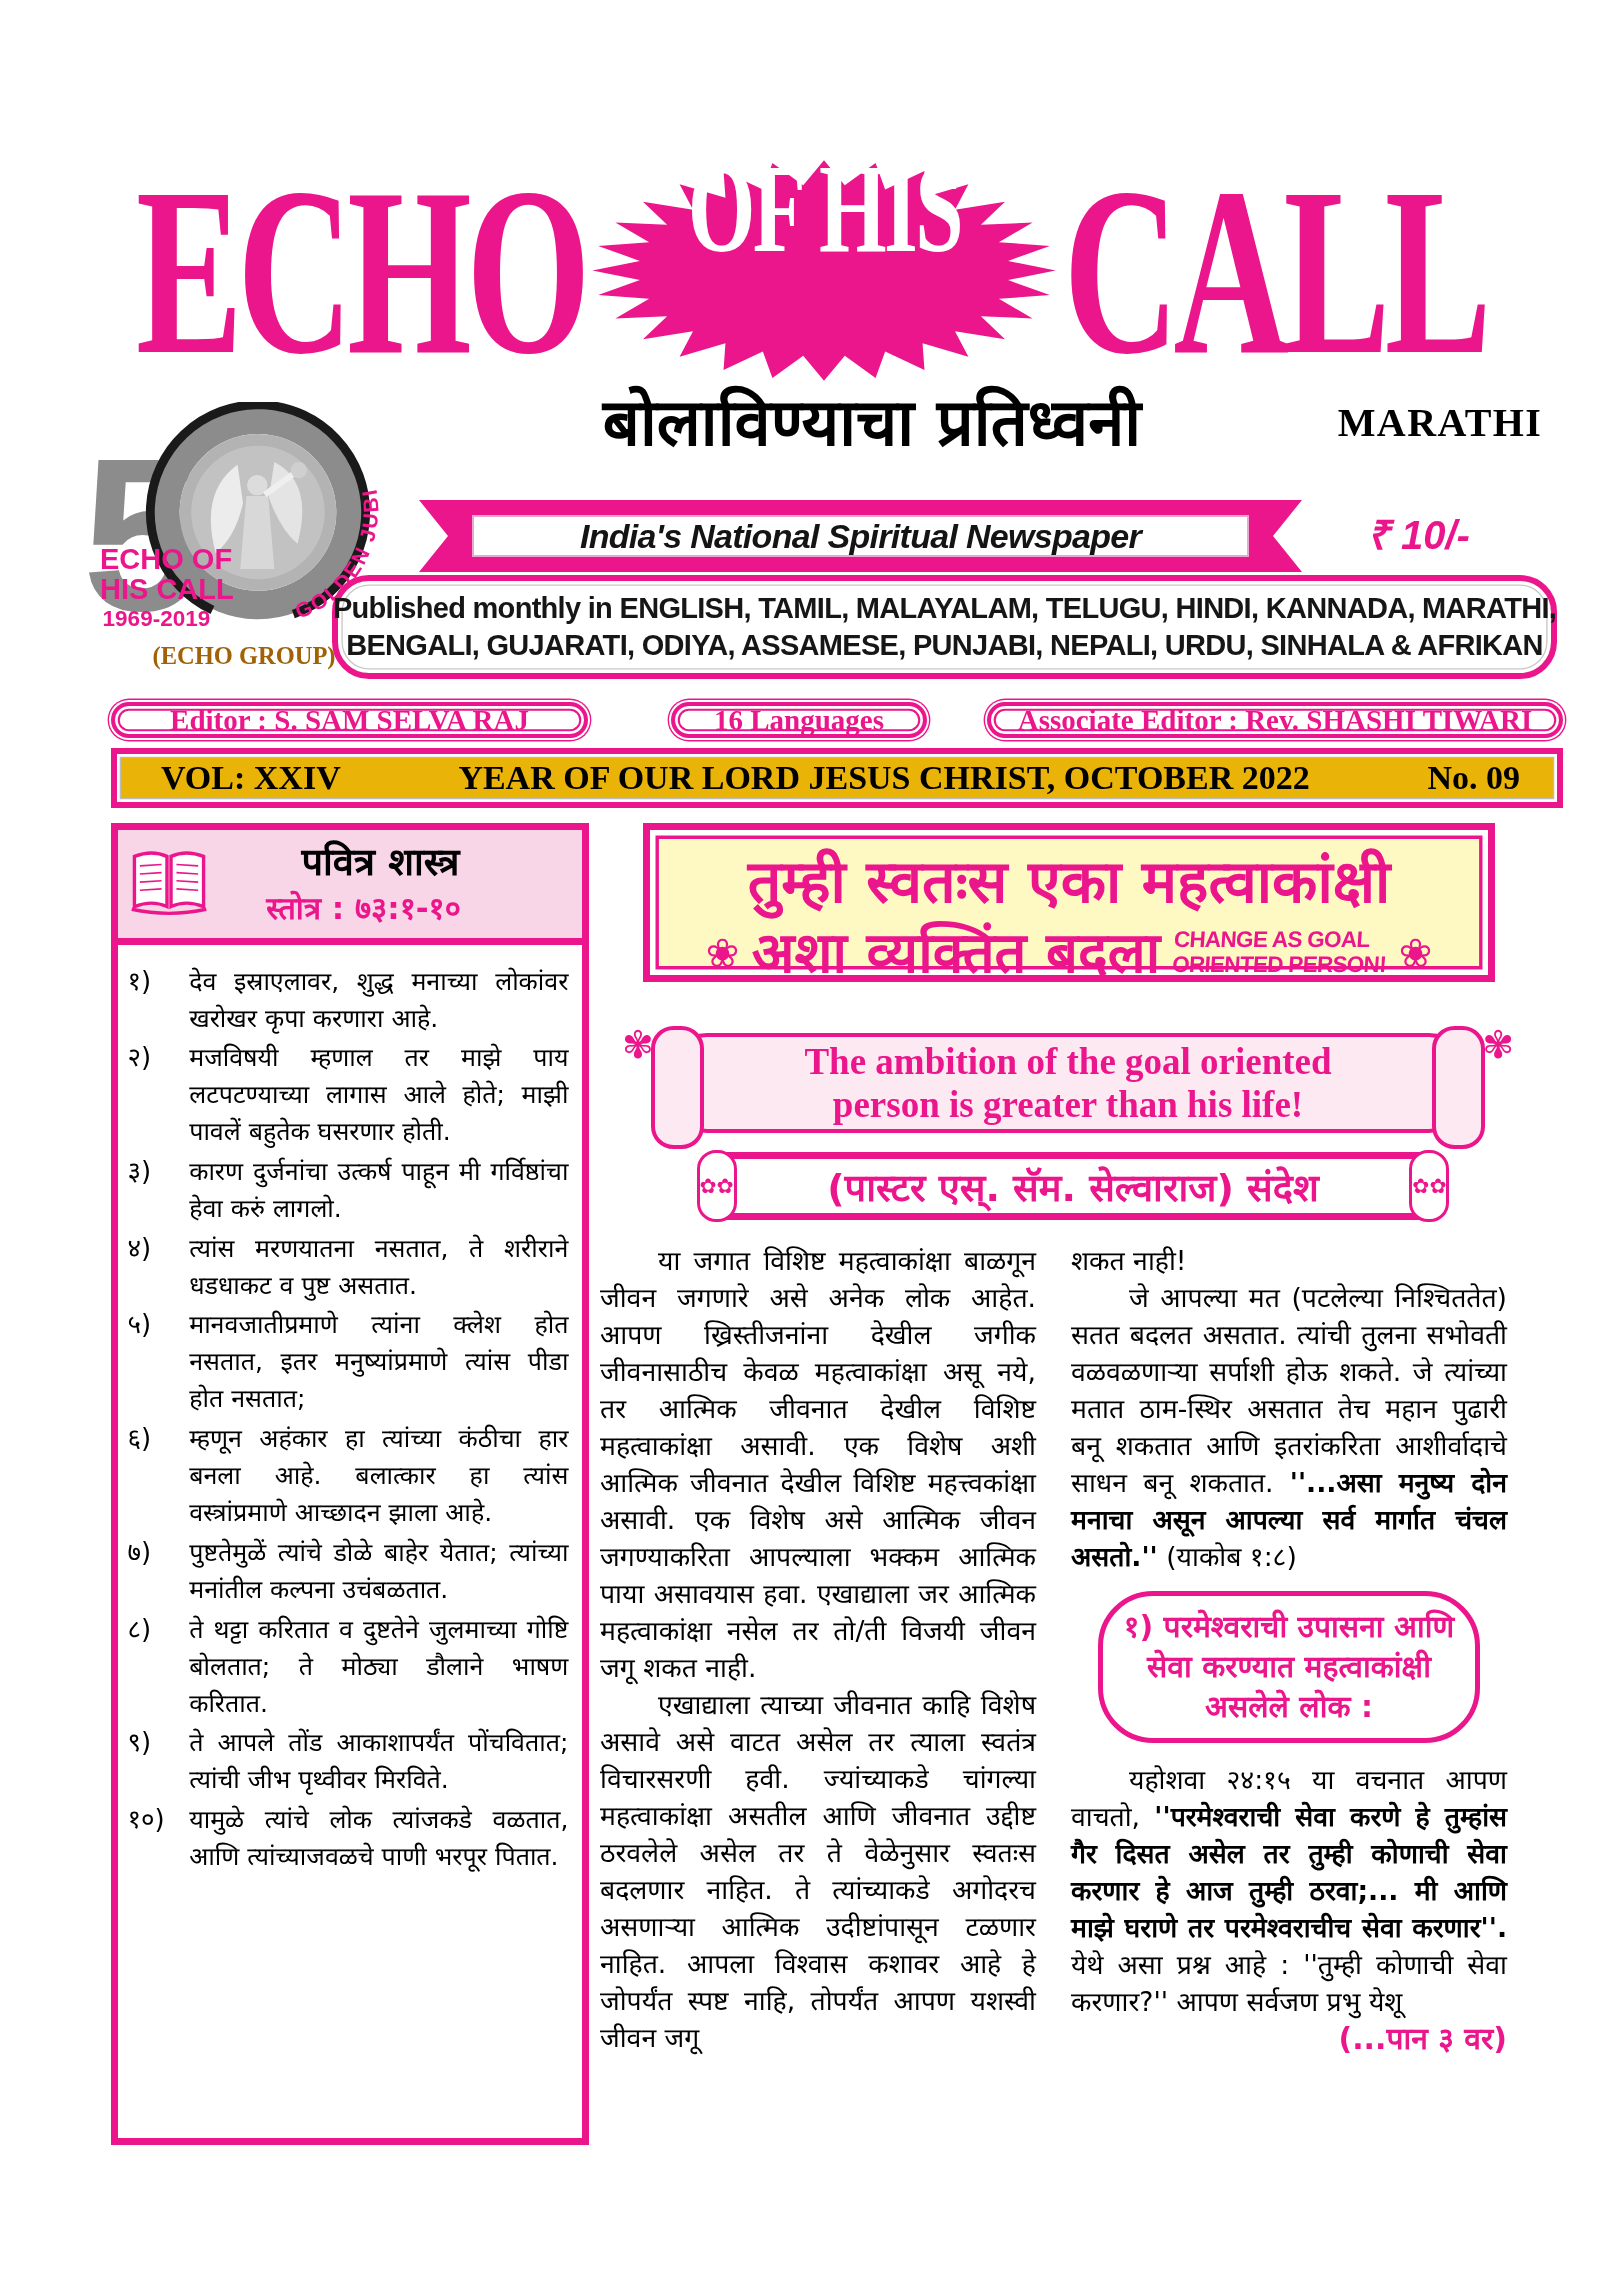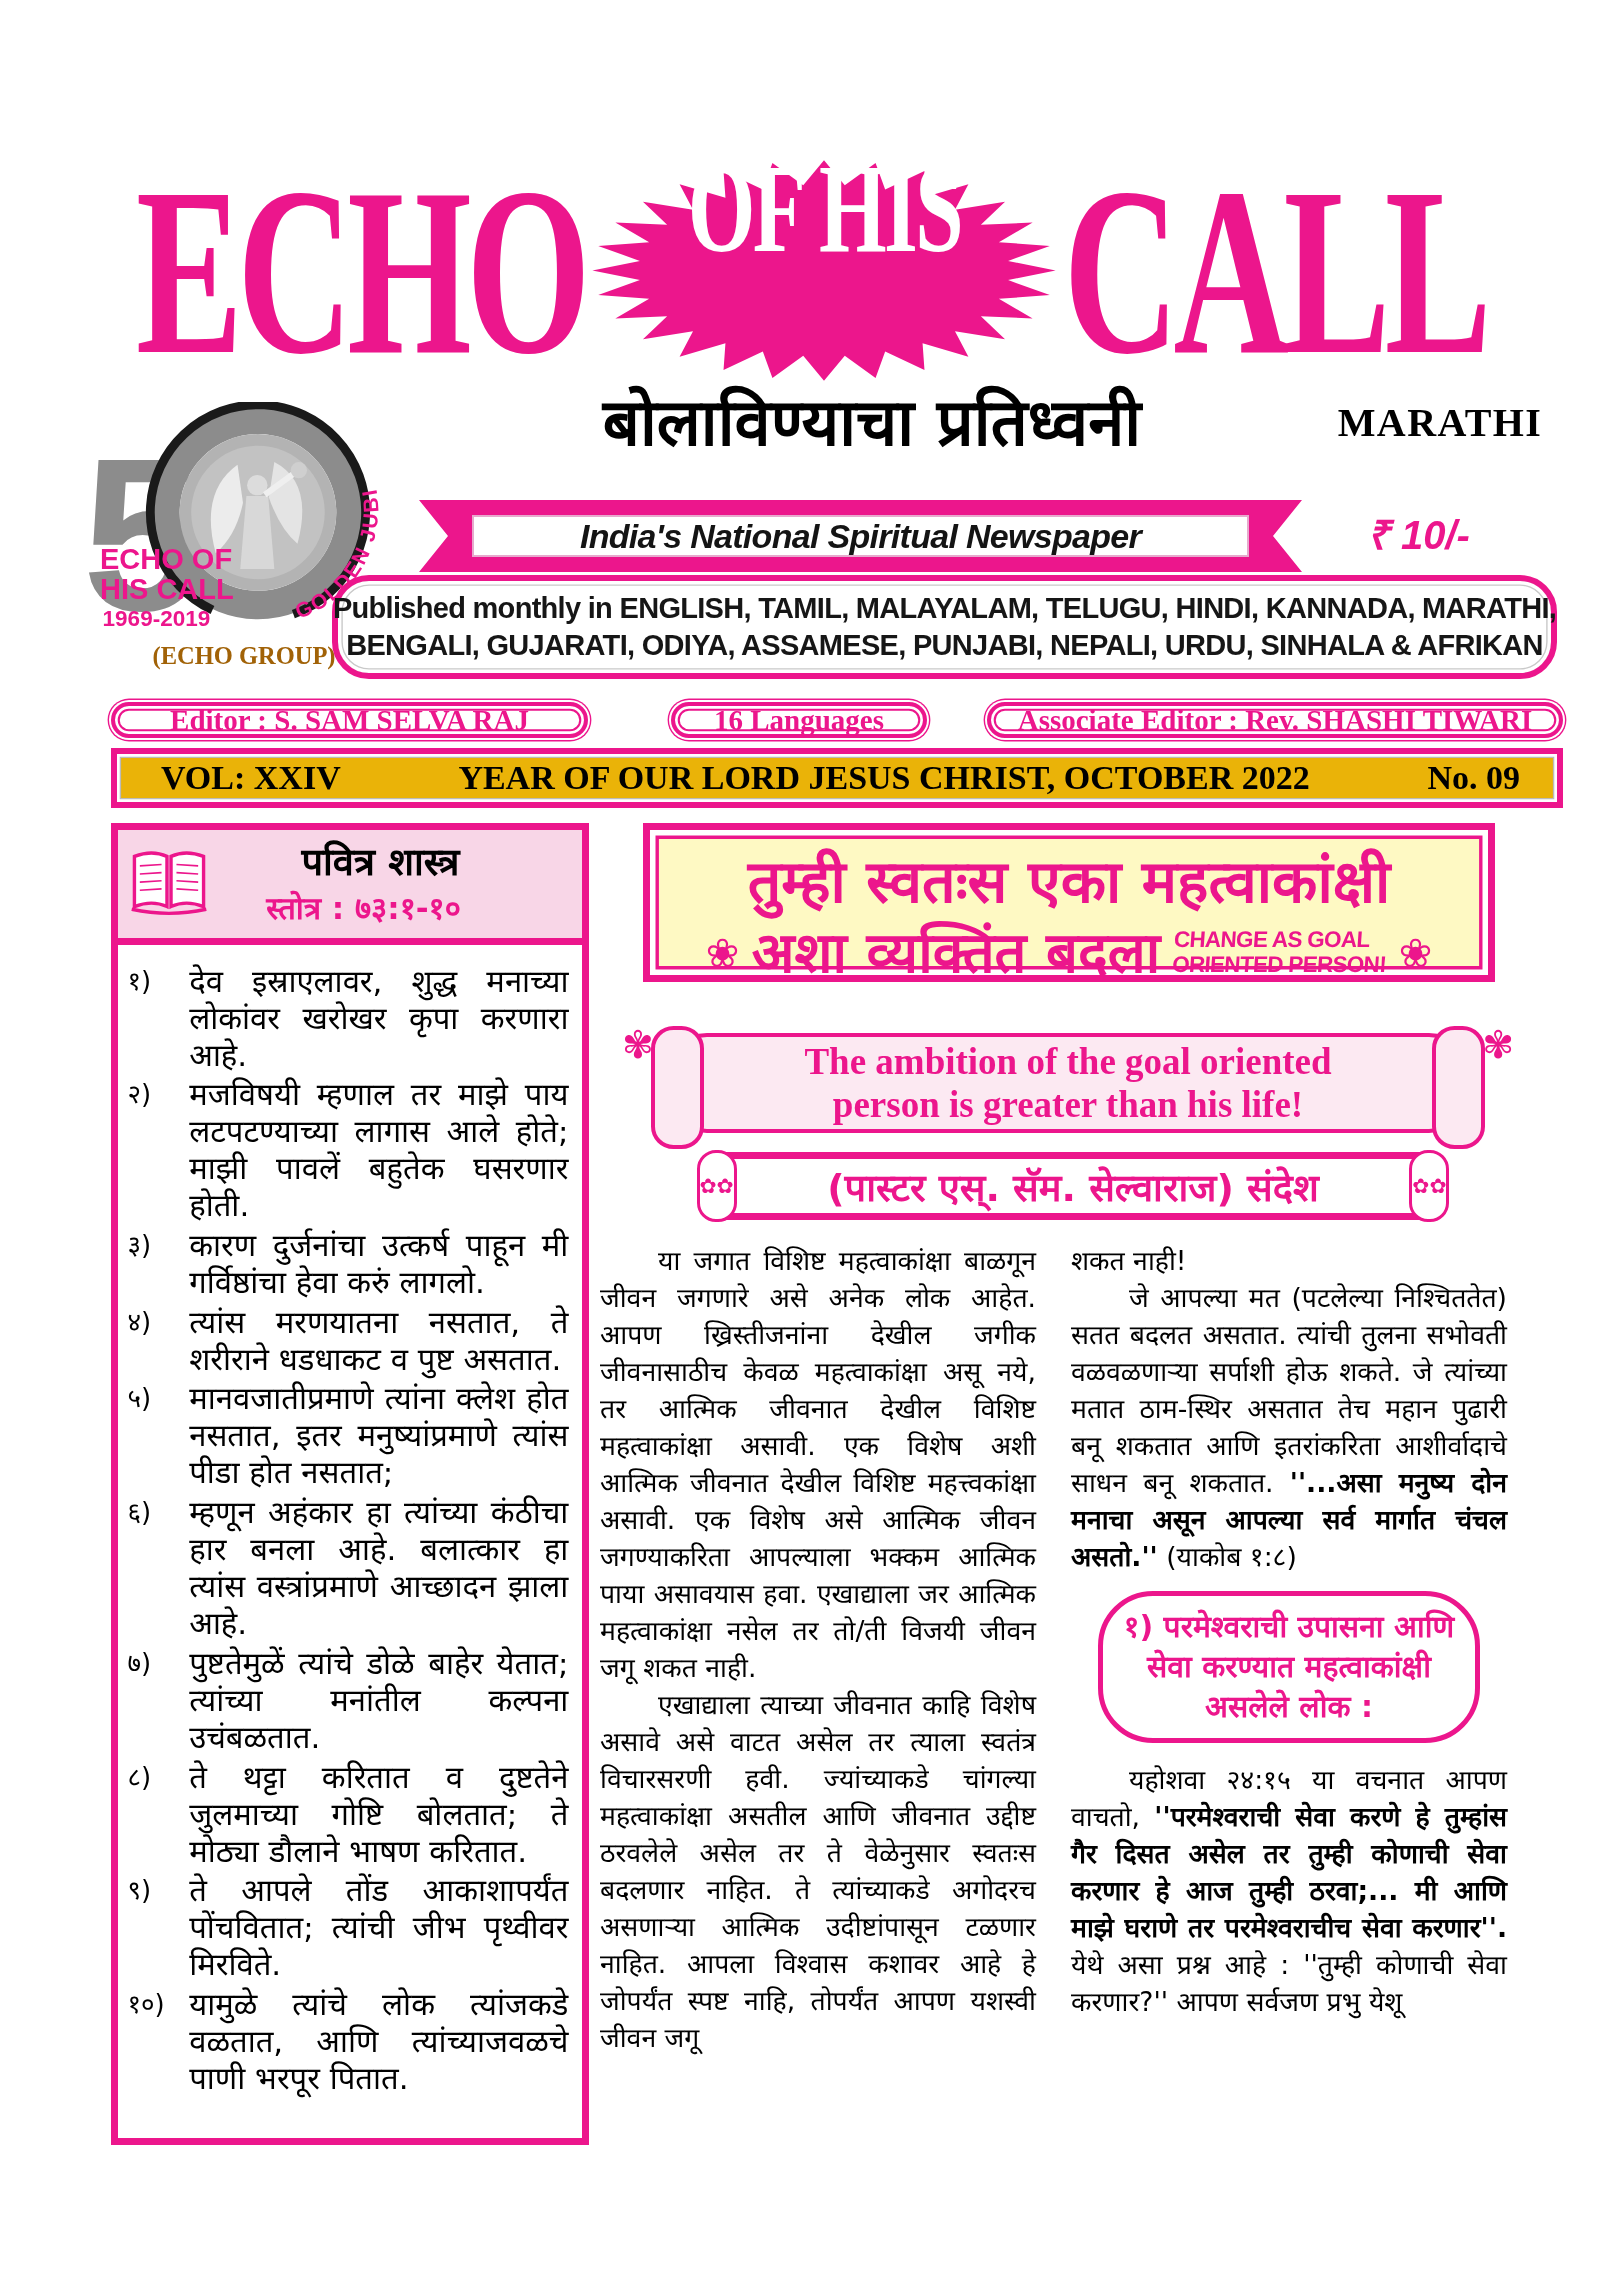--- a/index.html
+++ b/index.html
@@ -78,21 +78,21 @@
     border:7.5px solid var(--pink);background:#fff;}
   .sb-head{position:relative;height:115px;background:var(--pinklight);border-bottom:7.5px solid var(--pink);
     text-align:center;padding-top:4.1px;}
   .sb-title{font-family:"DejaVu Sans",sans-serif;font-weight:bold;font-size:38px;color:#000;padding-left:61px;}
   .sb-sub{font-family:"DejaVu Sans",sans-serif;font-weight:bold;font-size:24px;color:#000;padding-left:61px;}
   .sb-ref{font-family:"DejaVu Sans",sans-serif;font-weight:bold;font-size:31px;color:var(--pink);padding-left:27px;}
   .book-icon{position:absolute;left:11px;top:17.7px;}
   .verses{padding:17.7px 13.6px 0 9.5px;}
   .verse{display:flex;gap:2.7px;margin-bottom:2.7px;}
   .v-num{flex:0 0 59px;font-family:"DejaVu Sans",sans-serif;font-size:26px;line-height:37px;color:#000;}
-  .v-text{flex:1;font-family:"DejaVu Sans",sans-serif;font-size:31px;line-height:37px;color:#000;
+  .v-text{flex:1;font-family:"DejaVu Sans",sans-serif;font-size:25px;line-height:37px;color:#000;
     text-align:justify;}
 
   
   .headline{position:absolute;left:643px;top:823px;width:852px;height:159px;background:#fef9c3;
     border:7.5px solid var(--pink);box-shadow:inset 0 0 0 5.5px #fff,inset 0 0 0 8.9px var(--pink);
     padding-top:13.6px;}
   .hl1{text-align:center;font-family:"DejaVu Sans",sans-serif;font-weight:bold;
     font-size:59px;color:var(--pink);line-height:75px;}
   .hl-row{display:flex;align-items:center;justify-content:center;gap:12.3px;line-height:68px;}
   .hl2{font-family:"DejaVu Sans",sans-serif;font-weight:bold;font-size:56px;color:var(--pink);}
@@ -311,16 +311,17 @@
 
   <div class="col col2">
     <p>शकत नाही!</p>
     <p class="indent"><span>जे आपल्या मत (पटलेल्या निश्चिततेत) सतत बदलत असतात. त्यांची तुलना सभोवती वळवळणाऱ्या सर्पाशी होऊ शकते. जे त्यांच्या मतात ठाम-स्थिर असतात तेच महान पुढारी बनू शकतात आणि इतरांकरिता आशीर्वादाचे साधन बनू शकतात. </span><span class="bold">''...असा मनुष्य दोन मनाचा असून आपल्या सर्व मार्गात चंचल असतो.''</span><span> (याकोब १:८)</span></p>
     <div class="topicbox">
       <div>१) परमेश्वराची उपासना आणि</div>
       <div>सेवा करण्यात महत्वाकांक्षी</div>
       <div>असलेले लोक :</div>
     </div>
     <p class="indent"><span>यहोशवा २४:१५ या वचनात आपण वाचतो, </span><span class="bold">''परमेश्वराची सेवा करणे हे तुम्हांस गैर दिसत असेल तर तुम्ही कोणाची सेवा करणार हे आज तुम्ही ठरवा;... मी आणि माझे घराणे तर परमेश्वराचीच सेवा करणार''.</span><span> येथे असा प्रश्न आहे : ''तुम्ही कोणाची सेवा करणार?'' आपण सर्वजण प्रभु येशू</span></p>
+    <p class="continued">(...पान ३ वर)</p>
   </div>
 
 </div>
 
 
 </body></html>

